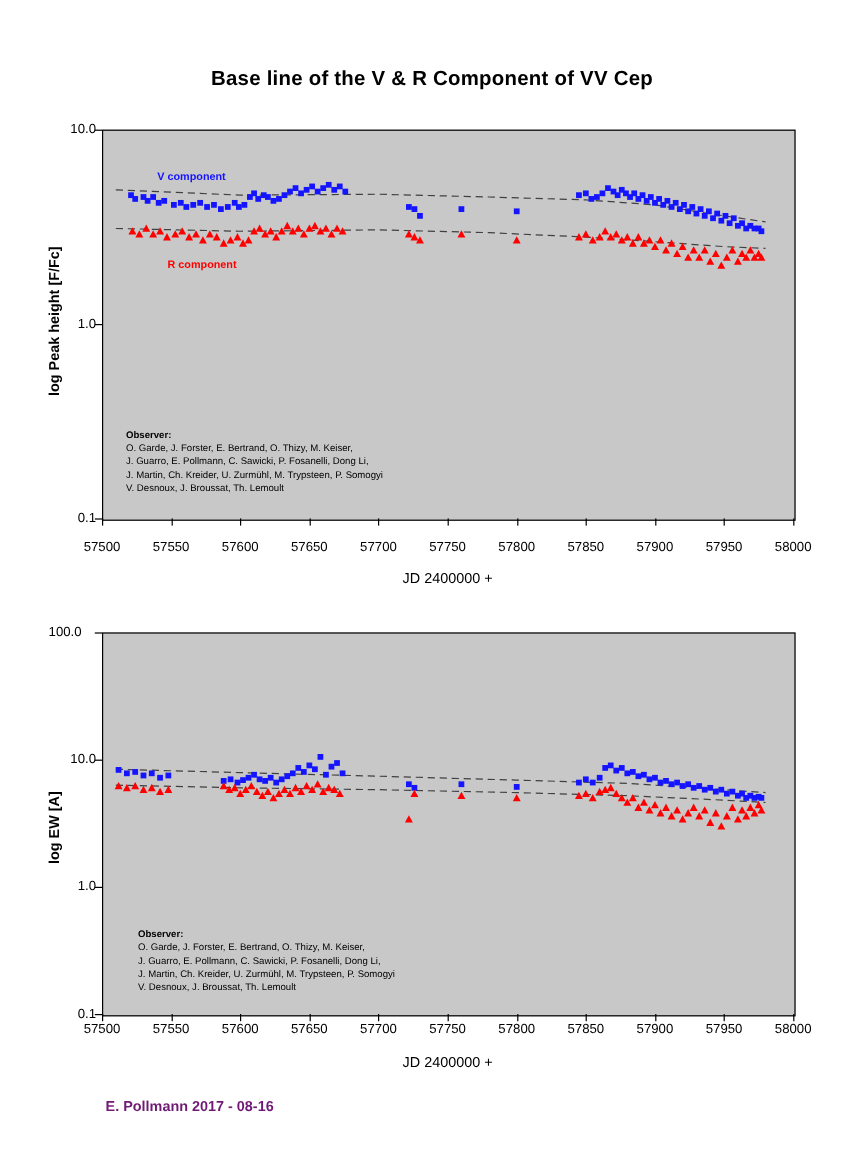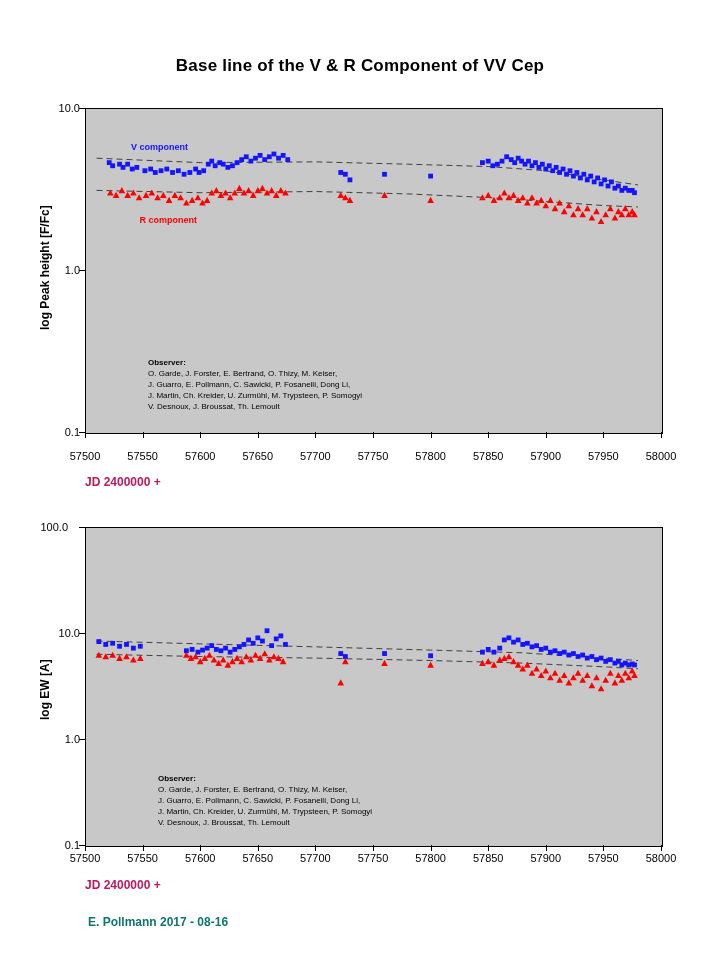--- a/index.html
+++ b/index.html
@@ -30,22 +30,22 @@
   .plotwrap{position:absolute;}
   .axis-label-y{
     position:absolute;
     font-size:12px;font-weight:bold;color:#000;
     transform:rotate(-90deg);
     transform-origin:0 0;
     white-space:nowrap;
   }
   .axis-label-x{
     position:absolute;
-    font-size:12px;font-weight:bold;color:#be185d;
-    text-align:left;
+    font-size:12px;font-weight:normal;color:#000000;
+    text-align:center;
     white-space:nowrap;
   }
   .ytick{
     position:absolute;
     font-size:11px;color:#000;
     text-align:right;
     white-space:nowrap;
   }
   .xtick{
     position:absolute;
@@ -58,27 +58,26 @@
   .series-label{
     position:absolute;
     font-size:9px;font-weight:bold;
     white-space:nowrap;
   }
   .obs-box{
     position:absolute;
     font-size:8px;color:#000;
     line-height:11px;
     white-space:nowrap;
-    margin-left:43px;
   }
   .obs-box .obs-head{font-weight:bold;font-size:8px;}
   .footer{
     position:absolute;
     left:88px;top:915px;
-    font-size:12px;font-weight:bold;color:#0f766e;
+    font-size:12px;font-weight:bold;color:#701a75;
   }
   svg{display:block;}
 </style>
 </head>
 <body>
 
 <div class="title">Base line of the V &amp; R Component of VV Cep</div>
 
 <div class="panel" id="panel1"></div>
 

